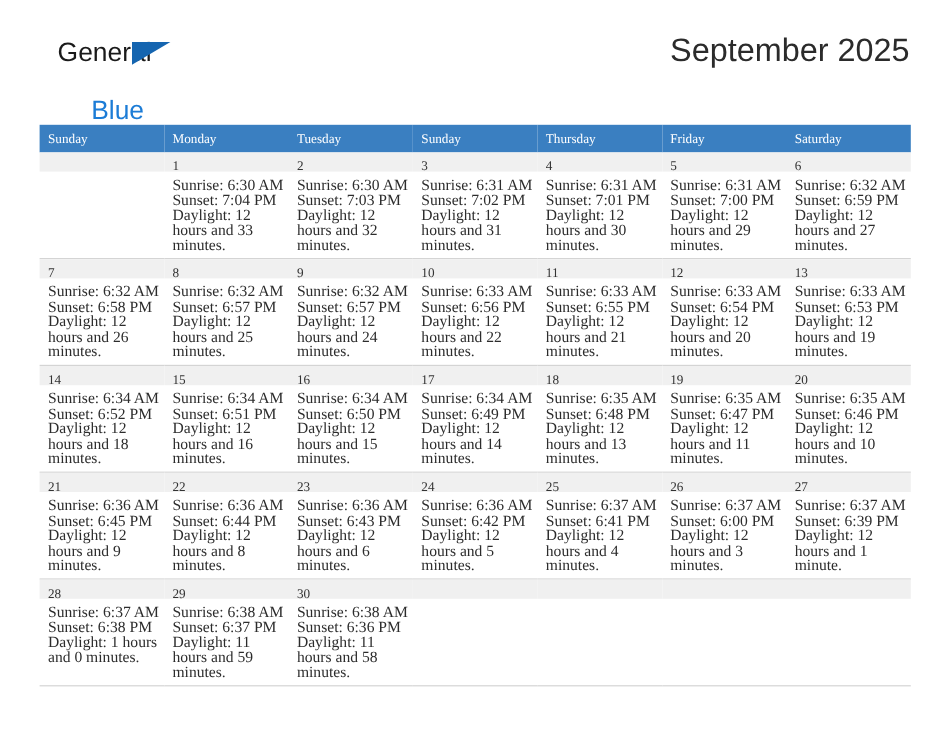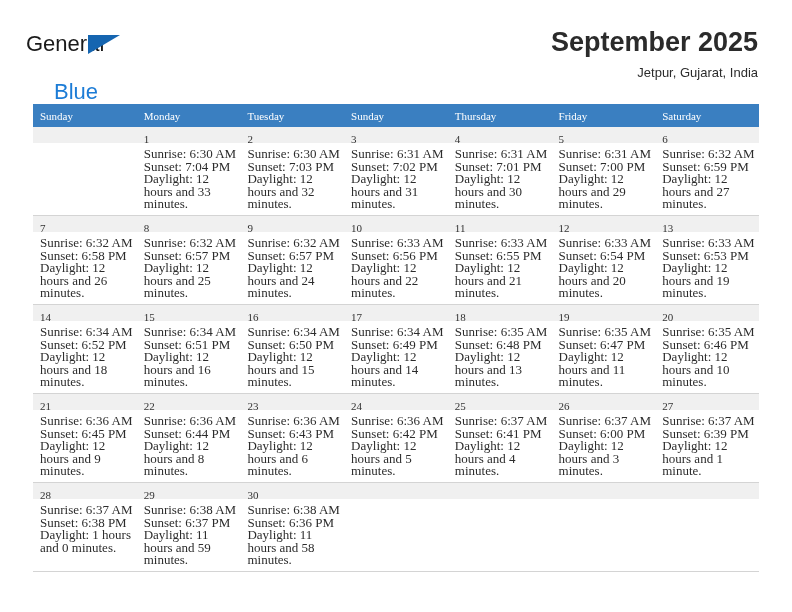--- a/index.html
+++ b/index.html
@@ -17,21 +17,21 @@
   .page {
     position: relative;
     width: 792px;
     height: 612px;
     box-sizing: border-box;
   }
 
   
   .header {
     position: absolute;
-    left: 26px;
+    left: 48px;
     top: 26px;
     right: 34px;
     height: 66px;
   }
   .brand {
     position: absolute;
     left: 0;
     top: 6px;
     width: 220px;
     height: 56px;
@@ -66,21 +66,21 @@
   .title-block {
     position: absolute;
     right: 0;
     top: 0;
     text-align: right;
   }
   .cal-title {
     font-size: 27px;
     line-height: 32px;
     color: #2b2b2b;
-    font-weight: bold;
+    font-weight: normal;
     margin: 0;
     white-space: nowrap;
   }
   .cal-sub {
     font-size: 13px;
     line-height: 18px;
     color: #2b2b2b;
     margin: 6px 0 0 0;
     white-space: nowrap;
   }
@@ -151,21 +151,20 @@
   <div class="header">
 
     <div class="brand">
       <span class="brand-general">General</span>
       <span class="brand-tri"></span>
       <span class="brand-blue">Blue</span>
     </div>
 
     <div class="title-block">
       <h1 class="cal-title">September 2025</h1>
-      <p class="cal-sub">Jetpur, Gujarat, India</p>
     </div>
 
   </div>
 
   <div class="cal-wrap">
     <table class="cal">
       <thead>
         <tr>
           <th>Sunday</th>
           <th>Monday</th>

